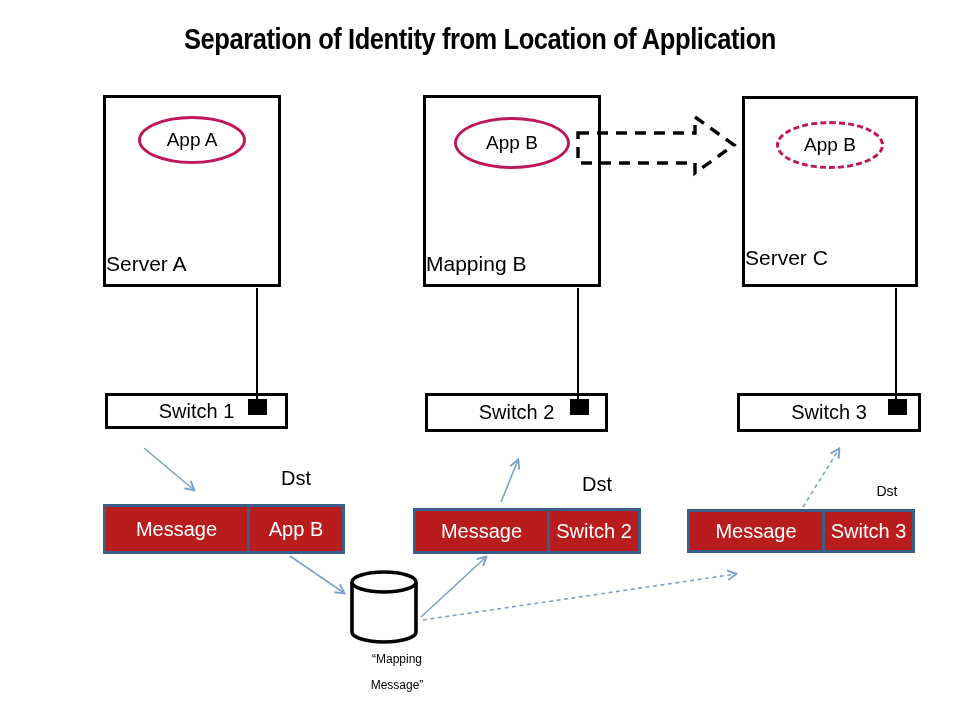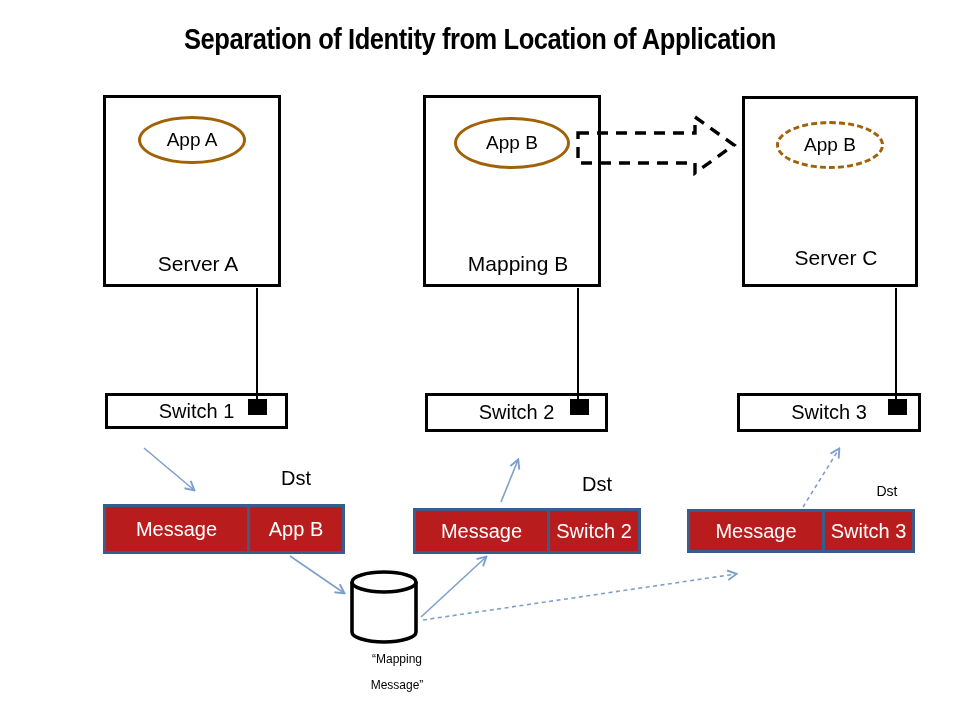--- a/index.html
+++ b/index.html
@@ -9,25 +9,25 @@
   }
   .title {
     position:absolute; top:23px; left:0; width:100%; text-align:center;
     font-size:29px; font-weight:700; transform:scaleX(0.88); letter-spacing:-0.5px;
     white-space:nowrap;
   }
   
   .server { position:absolute; border:3px solid #000; background:#fff; box-sizing:border-box; }
   .app-ellipse {
     position:absolute; left:50%; transform:translateX(-50%);
-    border:3px solid #a16207; border-radius:50%; background:#fff; box-sizing:border-box;
+    border:3px solid #be185d; border-radius:50%; background:#fff; box-sizing:border-box;
     display:flex; align-items:center; justify-content:center; font-size:19px;
   }
   .app-ellipse.dashed { border-style:dashed; }
-  .server-name { position:absolute; left:0; right:0; text-align:center; font-size:21px;padding-left:12px; }
+  .server-name { position:absolute; left:0; right:0; font-size:21px; }
   
   .switch { position:absolute; border:3px solid #000; background:#fff; box-sizing:border-box; }
   .switch-label { position:absolute; inset:0; display:flex; align-items:center; justify-content:center; font-size:20px; }
   .port { position:absolute; width:19px; height:16px; background:#000; }
   
   .dst { position:absolute; text-align:center; font-size:20px; }
   .dst.small { font-size:14px; }
   
   .msg {
     position:absolute; display:flex; box-sizing:border-box;

